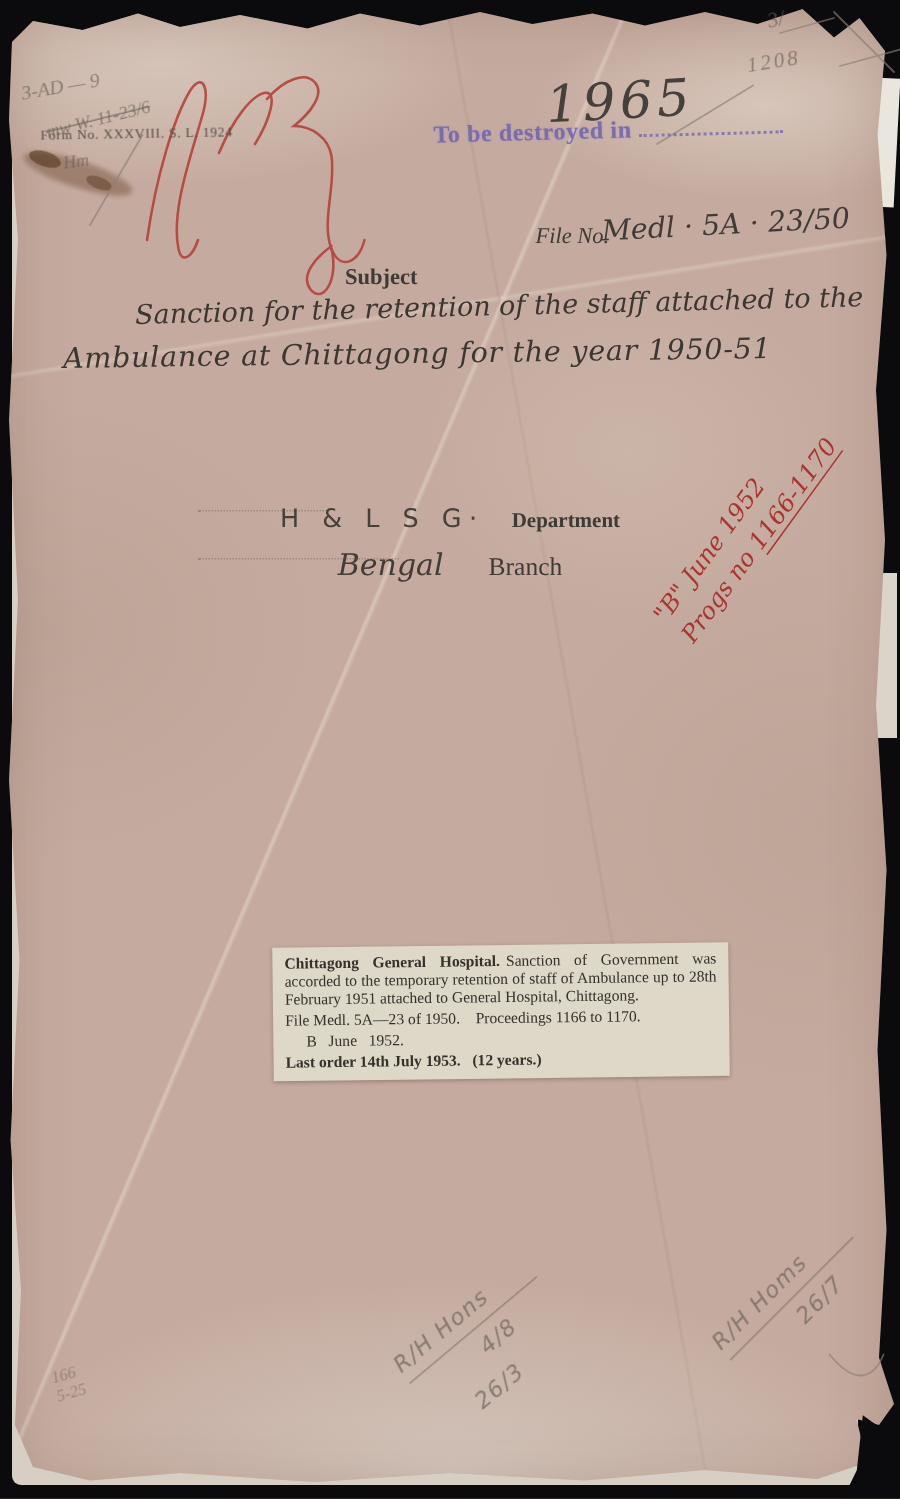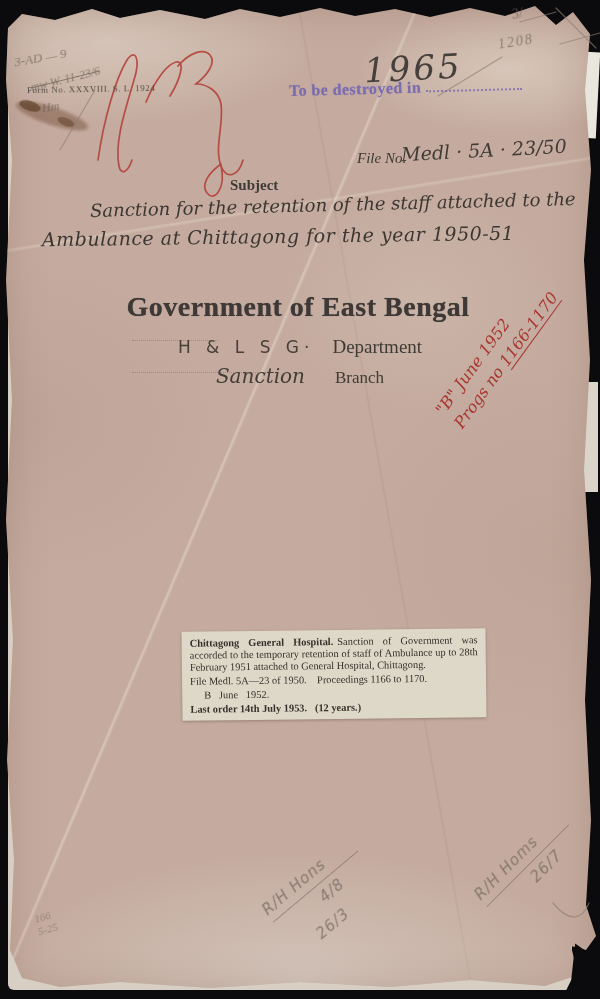--- a/index.html
+++ b/index.html
@@ -56,21 +56,21 @@
   .fileno-value{left:401px;top:139px;font-size:19px;font-style:italic;color:#403b36;
         transform:rotate(-3deg);font-family:"DejaVu Serif",serif;white-space:nowrap;}
   .subject-label{left:230px;top:177px;font-size:15px;font-weight:700;}
   .hand{font-style:italic;color:#3b3631;font-family:"DejaVu Serif",serif;white-space:nowrap;}
   .subj1{left:90px;top:194px;font-size:18px;transform:rotate(-1.4deg);letter-spacing:0px;}
   .subj2{left:42px;top:225px;font-size:19px;transform:rotate(-.8deg);letter-spacing:.5px;}
   .govt{left:118px;top:291px;width:360px;text-align:center;font-size:28px;font-weight:700;
         color:#3e3936;letter-spacing:.5px;text-shadow:0 0 .7px rgba(62,57,54,.8);}
   .dept-row{left:130px;top:336px;width:340px;text-align:center;white-space:nowrap;}
   .dept-hand{font-size:17px;letter-spacing:5px;color:#474039;font-family:"DejaVu Sans",sans-serif;text-align:center;}
-  .dept-printed{font-size:19px;margin-left:14px;color:#3e3a35;}
+  .dept-printed{font-size:14px;margin-left:14px;color:#3e3a35;font-weight:bold;}
   .branch-row{left:130px;top:364px;width:340px;text-align:center;white-space:nowrap;}
   .branch-hand{font-size:20px;font-style:italic;color:#433d37;font-family:"DejaVu Serif",serif;}
   .branch-printed{font-size:17px;margin-left:26px;color:#3e3a35;margin-top:17px;}
   .dotline{position:absolute;border-bottom:1.5px dotted rgba(95,85,74,.38);}
   .dl1{left:132px;top:340px;width:86px;}
   .dl2{left:132px;top:372px;width:134px;}
   .red-note{left:430px;top:406px;transform:rotate(-54deg);transform-origin:0 0;
         color:#a8352f;font-style:italic;font-size:16px;line-height:23px;
         font-family:"DejaVu Serif",serif;white-space:nowrap;}
   .red-underline{border-bottom:1.6px solid #a8352f;}
@@ -154,29 +154,28 @@
   <div class="abs year1965">1965</div>
 
 
   <div class="abs fileno-label printed">File No.</div>
   <div class="abs fileno-value">Medl · 5A · 23/50</div>
 
   <div class="abs subject-label printed">Subject</div>
   <div class="abs hand subj1">Sanction for the retention of the staff attached to the</div>
   <div class="abs hand subj2">Ambulance at Chittagong for the year 1950-51</div>
 
-  <div class="abs govt">Government of East Bengal</div>
 
   <div class="abs dept-row">
     <span class="dept-hand">H &amp; L S G·</span>
     <span class="dept-printed">Department</span>
   </div>
 
   <div class="abs branch-row">
-    <span class="branch-hand">Sanction</span>
+    <span class="branch-hand">Bengal</span>
     <span class="branch-printed">Branch</span>
   </div>
   <div class="dotline dl1"></div>
   <div class="dotline dl2"></div>
 
   <div class="abs red-note">
     <div>"B" June 1952</div>
     <div><span>Progs no </span><span class="red-underline">1166-1170</span></div>
   </div>
 

